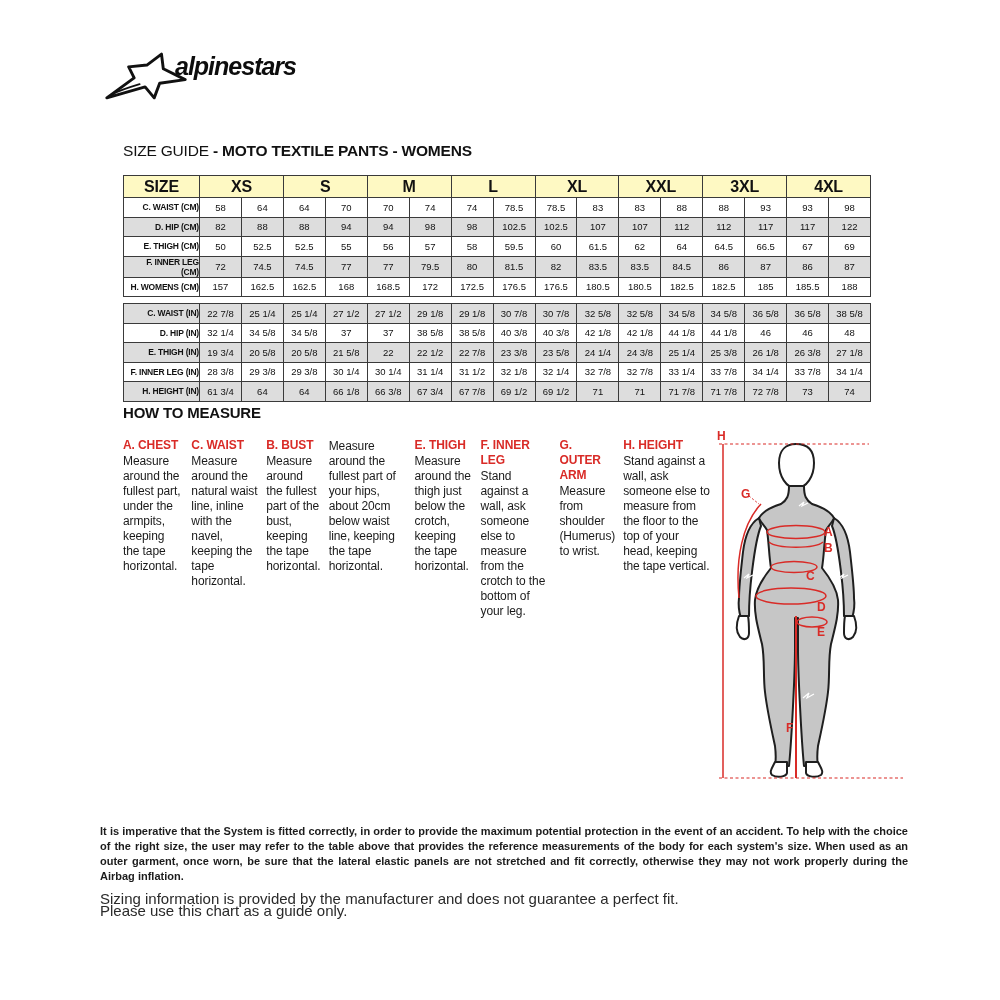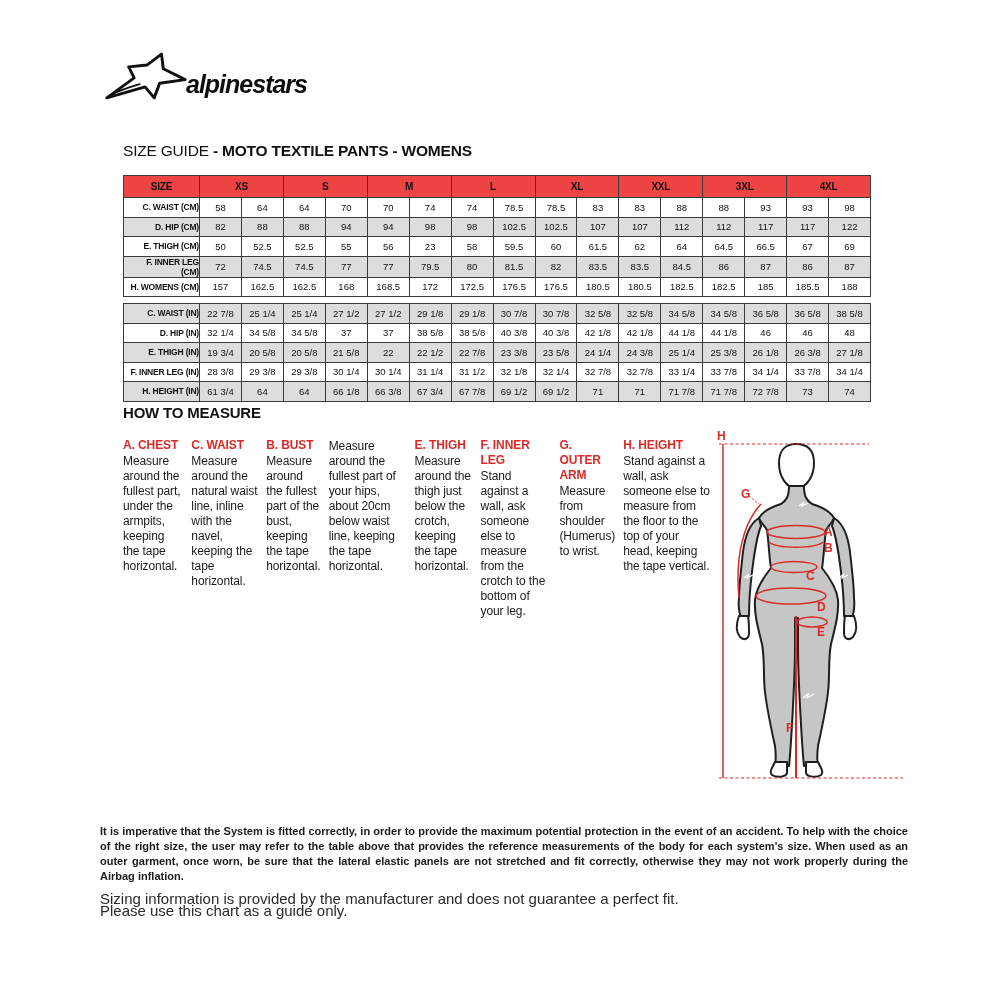--- a/index.html
+++ b/index.html
@@ -1,32 +1,32 @@
 <!DOCTYPE html>
 <html><head>
 <meta charset="utf-8">
 <style>
   html,body{margin:0;padding:0;background:#fff;}
   body{width:1000px;height:1000px;position:relative;font-family:"Liberation Sans",sans-serif;color:#111;}
   .abs{position:absolute;}
 
   
-  .logo{left:105px;top:52px;display:flex;align-items:flex-end;gap:11px;}
+  .logo{left:105px;top:52px;display:flex;}
   .logo-text{font-size:25px;font-weight:bold;font-style:italic;letter-spacing:-1px;color:#0d0d0d;margin-left:-12px;margin-bottom:1px;}
 
   
   .title{left:123px;top:142px;font-size:15.5px;letter-spacing:-0.2px;}
   .title .reg{font-weight:400;}
   .title .b{font-weight:800;}
 
   
   .tablewrap{left:123px;top:175px;}
   table{border-collapse:collapse;table-layout:fixed;width:748px;}
   th,td{border:1px solid #3a3a3a;padding:0;height:18.5px;text-align:center;vertical-align:middle;}
-  thead th{background:#ef4444;font-size:10px;font-weight:bold;height:21px;letter-spacing:-0.2px;}
+  thead th{background:#fef9c3;font-size:16px;font-weight:bold;height:21px;letter-spacing:-0.2px;}
   td.rowlabel{text-align:right;padding-left:4px;font-weight:bold;font-size:8.5px;letter-spacing:-0.2px;}
   td.val{font-size:9.5px;}
   tr.shaded td{background:#dddddd;}
   tr.gaprow td{border-left:none;border-right:none;background:#fff;height:6px;border-top:1px solid #3a3a3a;border-bottom:1px solid #3a3a3a;}
 
   
   .htm-title{left:123px;top:404px;font-size:15px;font-weight:800;letter-spacing:-0.2px;}
   .measure-list{left:123px;top:438px;width:588px;display:flex;flex-direction:row;gap:8px;}
   .m-item h3{margin:0;font-size:12px;font-weight:bold;color:#d92b27;line-height:15px;letter-spacing:-0.1px;}
   .m-item p{margin:1px 0 0 0;font-size:12px;line-height:15px;color:#1a1a1a;letter-spacing:-0.1px;}
@@ -111,21 +111,21 @@
           <td class="val">117</td>
           <td class="val">122</td>
         </tr>
         <tr>
           <td class="rowlabel">E. THIGH (CM)</td>
           <td class="val">50</td>
           <td class="val">52.5</td>
           <td class="val">52.5</td>
           <td class="val">55</td>
           <td class="val">56</td>
-          <td class="val">23</td>
+          <td class="val">57</td>
           <td class="val">58</td>
           <td class="val">59.5</td>
           <td class="val">60</td>
           <td class="val">61.5</td>
           <td class="val">62</td>
           <td class="val">64</td>
           <td class="val">64.5</td>
           <td class="val">66.5</td>
           <td class="val">67</td>
           <td class="val">69</td>

